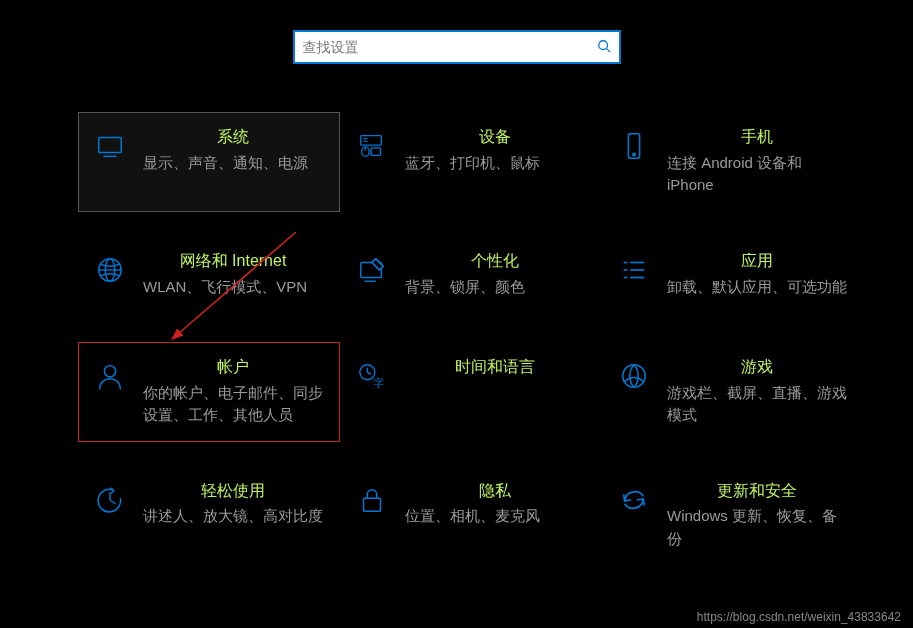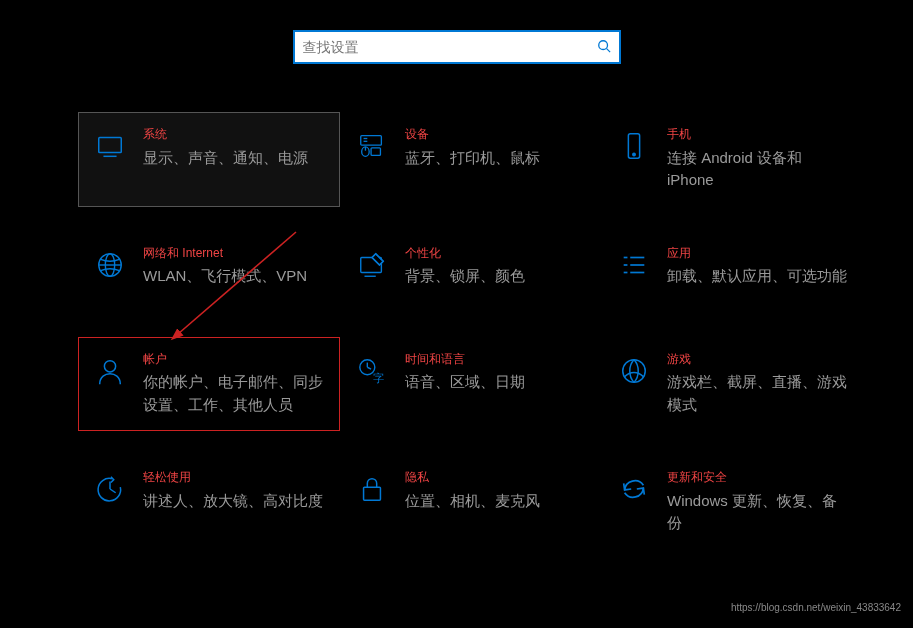--- a/index.html
+++ b/index.html
@@ -76,40 +76,41 @@
       justify-content: center;
       margin-right: 16px;
       margin-top: 2px;
     }
     .tile-icon svg { width: 30px; height: 30px; }
     .tile-text {
       flex: 1;
       min-width: 0;
     }
     .tile-title {
-      font-size: 12px;
-      color: #ef4444;
+      font-size: 16px;
+      color: #bef264;
       margin-bottom: 4px;
       line-height: 1.3;
+      text-align: center;
     }
     .tile-desc {
       font-size: 15px;
       color: #9a9a9a;
       line-height: 1.5;
     }
     .arrow-overlay {
       position: absolute;
       pointer-events: none;
       left: 0; top: 0;
     }
     .watermark {
       position: absolute;
       right: 12px;
-      bottom: 15px;
-      font-size: 10px;
+      bottom: 4px;
+      font-size: 12px;
       color: #888;
     }
   </style>
 </head>
 <body>
 
 <div class="search-container">
   <div class="search-box">
     <input type="text" placeholder="查找设置" style="">
     <span class="search-icon">
@@ -230,21 +231,20 @@
     <div class="tile-icon">
       <svg viewBox="0 0 32 32" fill="none" stroke="#0078d4" stroke-width="1.5">
         <circle cx="11" cy="12" r="8"></circle>
           <line x1="11" y1="7" x2="11" y2="12"></line>
           <line x1="11" y1="12" x2="15" y2="14"></line>
         <text x="17" y="28" font-size="12" fill="#0078d4" stroke="none">字</text>
       </svg>
     </div>
     <div class="tile-text">
       <div class="tile-title">时间和语言</div>
-      <div class="tile-desc">语音、区域、日期</div>
     </div>
   </div>
 
   <div class="tile">
     <div class="tile-icon">
       <svg viewBox="0 0 32 32" fill="none" stroke="#0078d4" stroke-width="1.6">
         <circle cx="16" cy="16" r="12"></circle>
         <path d="M16 4 C 10 10 10 22 16 28 M16 4 C 22 10 22 22 16 28"></path>
         <path d="M6 22 C 12 16 20 16 26 22"></path>
       </svg>

